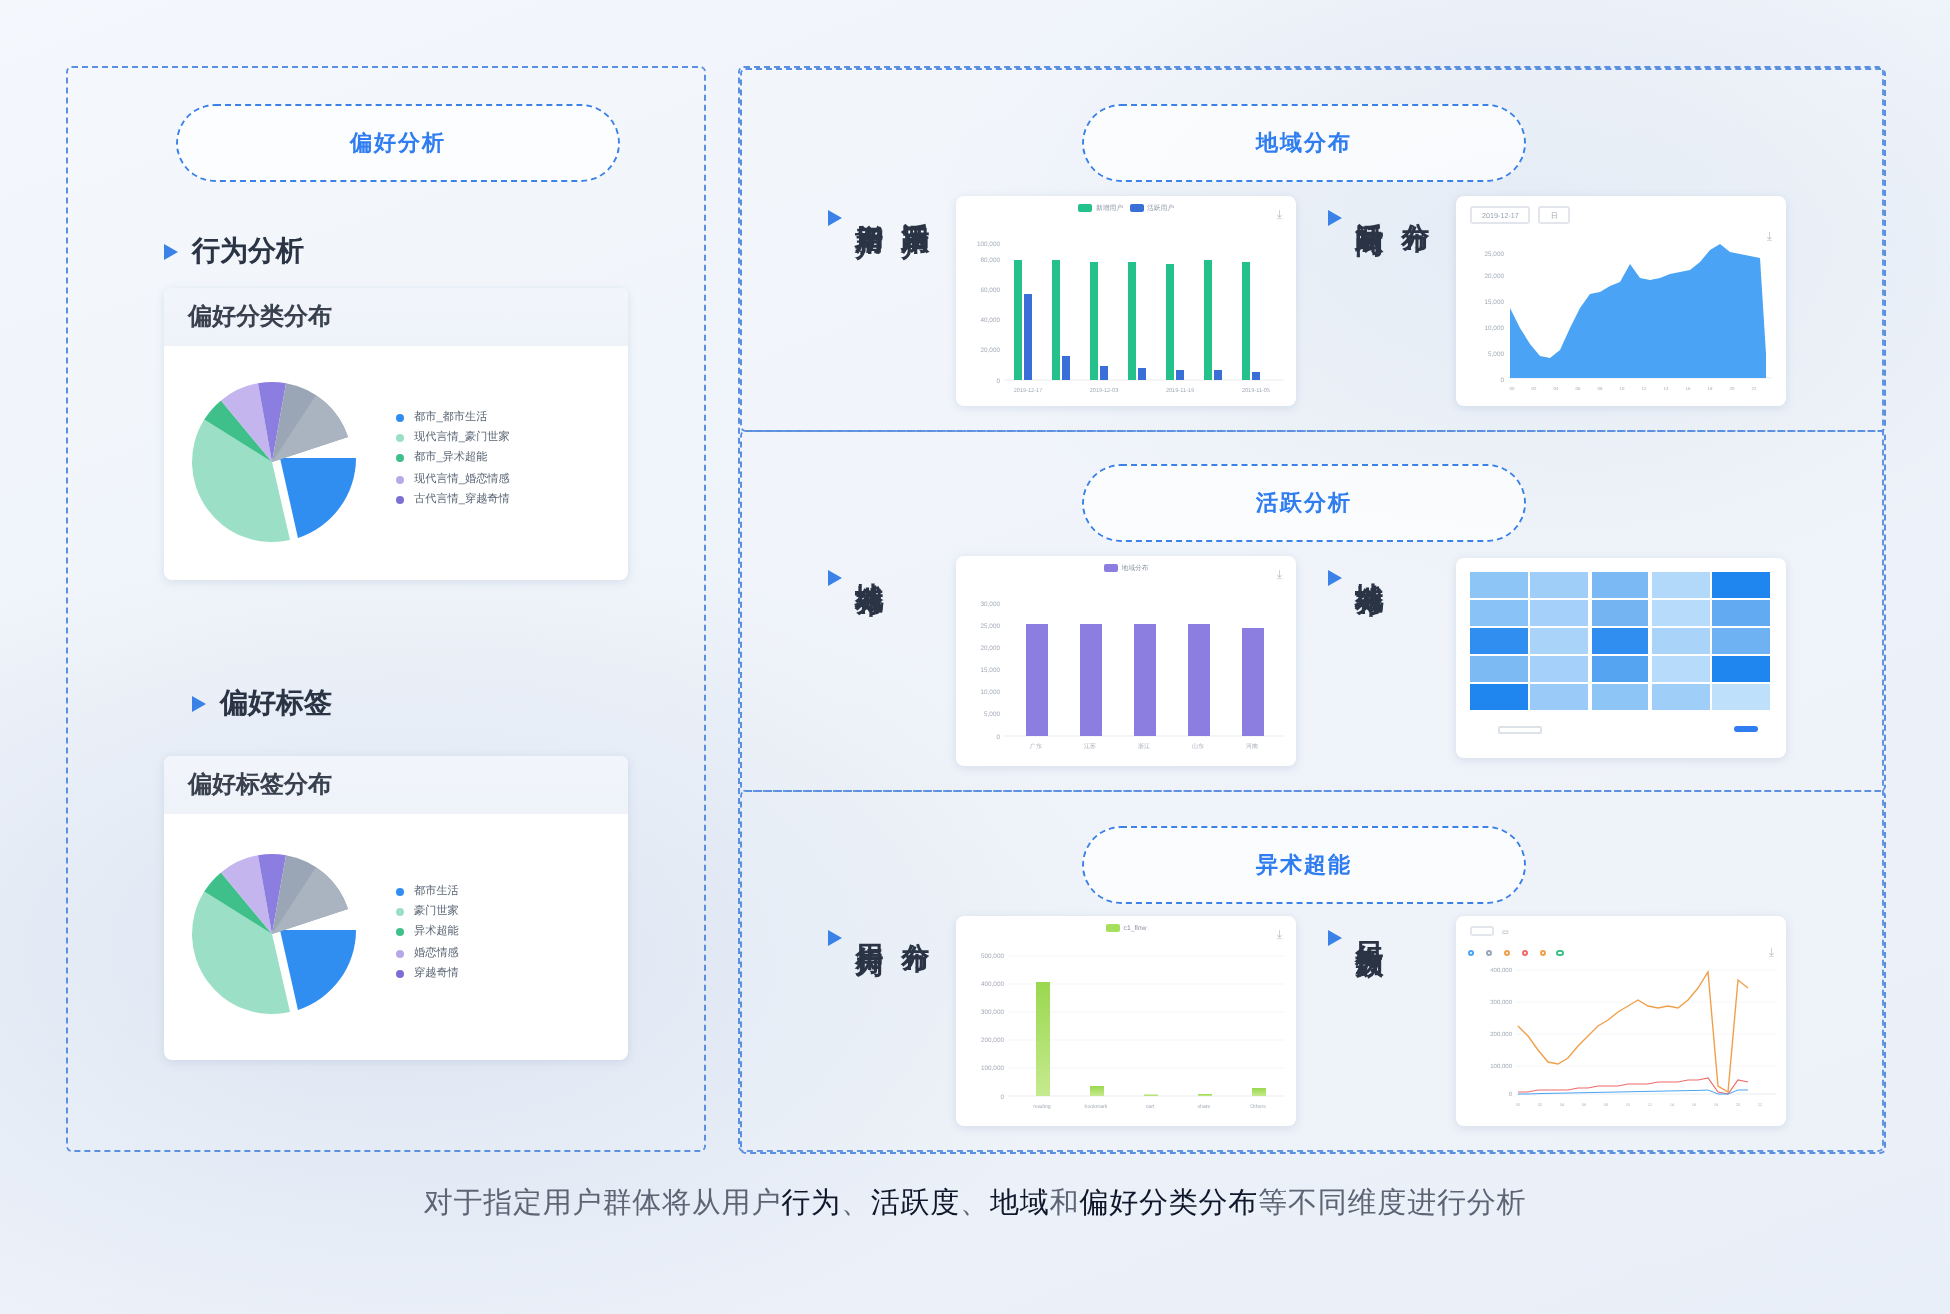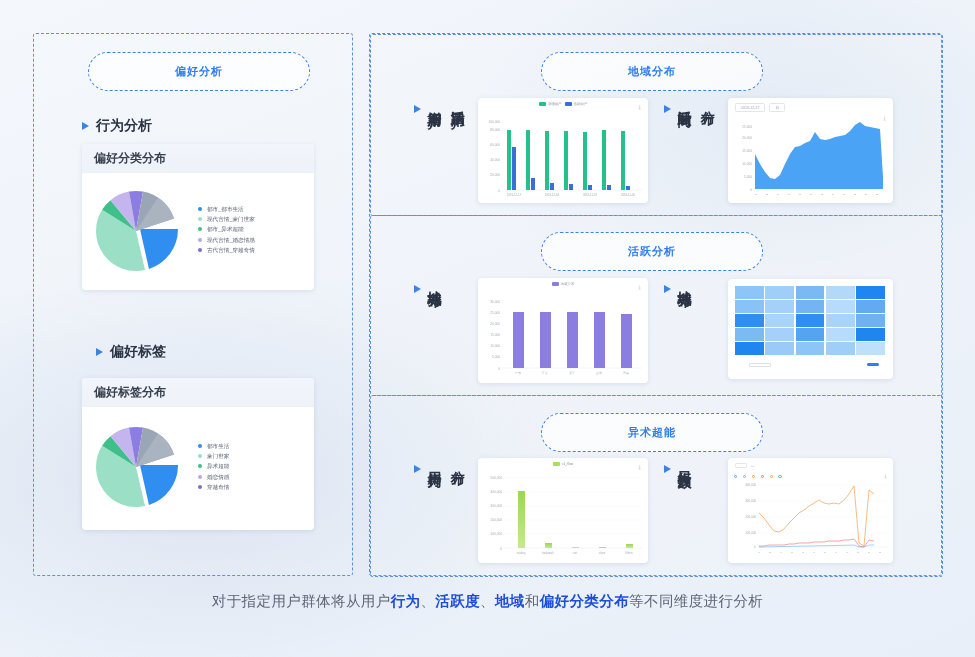--- a/index.html
+++ b/index.html
@@ -178,21 +178,21 @@
     width: 3.4px; height: 3.4px; border-radius: 50%;
     border: 0.8px solid currentColor;
   }
 
   
   #caption {
     position: absolute; left: 0; right: 0; top: 592px;
     text-align: center; font-size: 14.5px; color: #5d6575;
     letter-spacing: 0.4px;
   }
-  #caption b { color: #1d4ed8; font-weight: 700; }
+  #caption b { color: #0f172a; font-weight: 400; }
 </style>
 </head>
 <body>
 
 <div class="panel" id="left-panel"></div>
 <div class="panel" id="right-col">
   <div class="sub-panel" id="panel-active"></div>
   <div class="sub-panel" id="panel-region"></div>
   <div class="sub-panel" id="panel-behavior"></div>
 </div>

